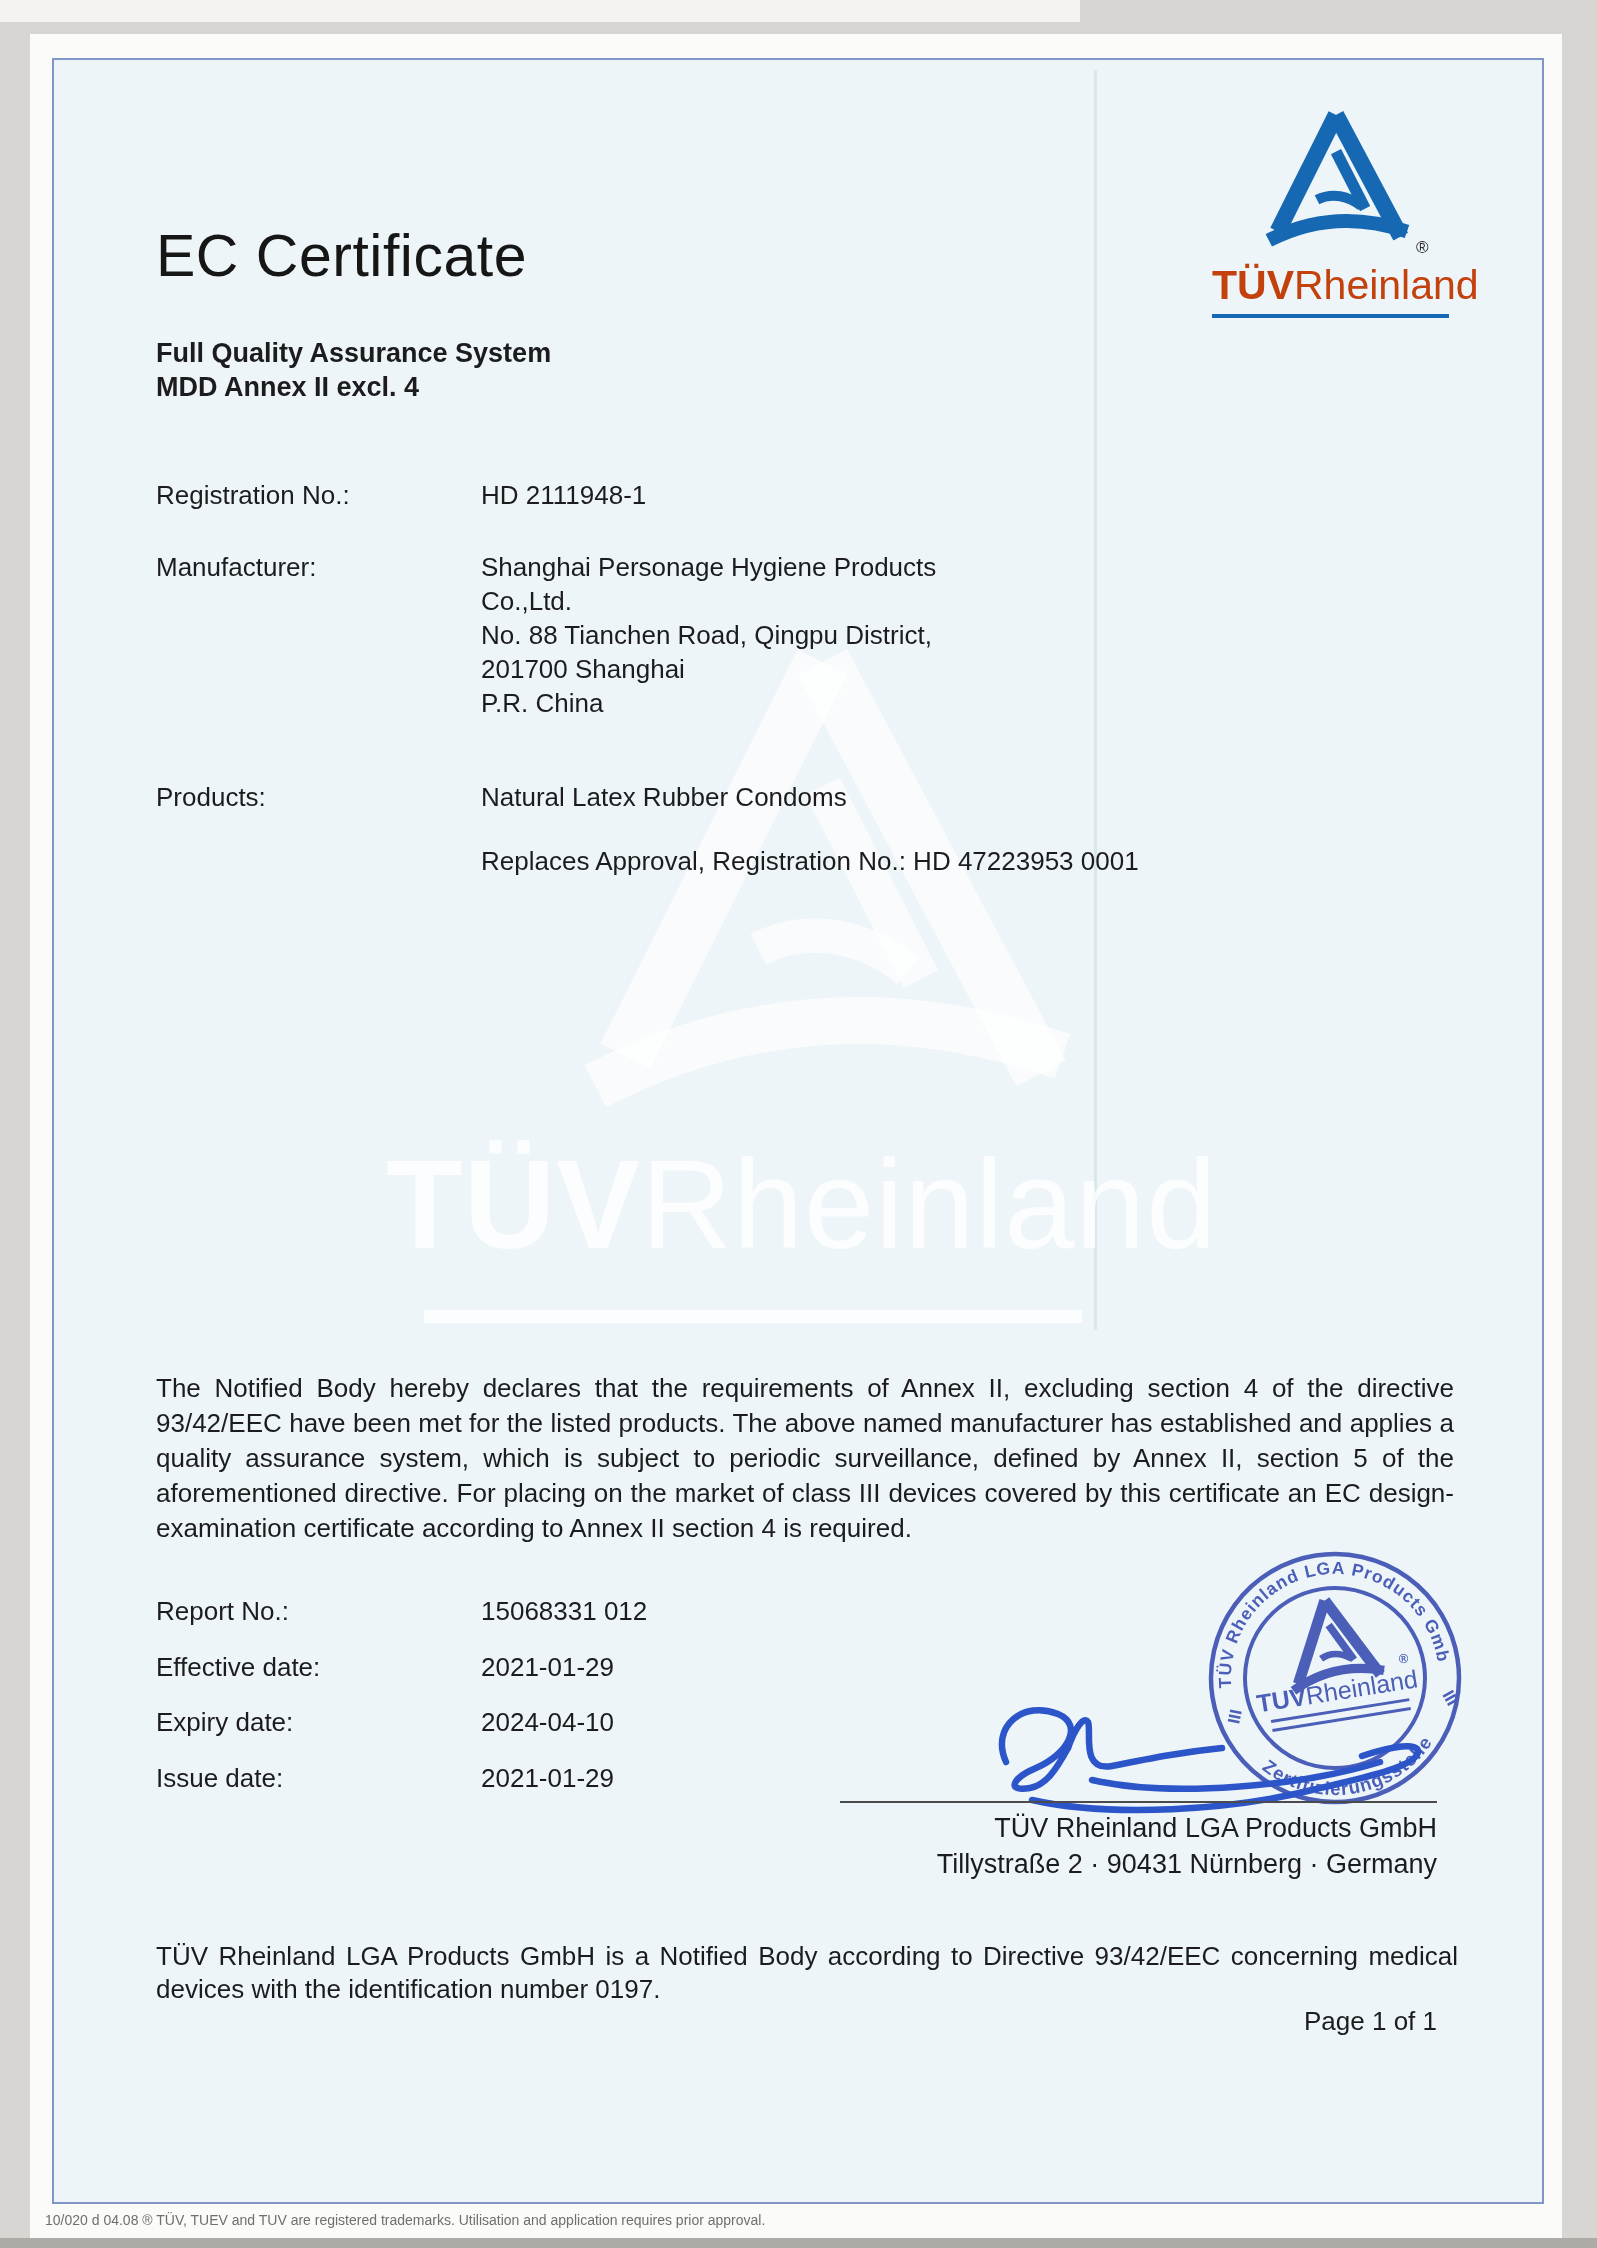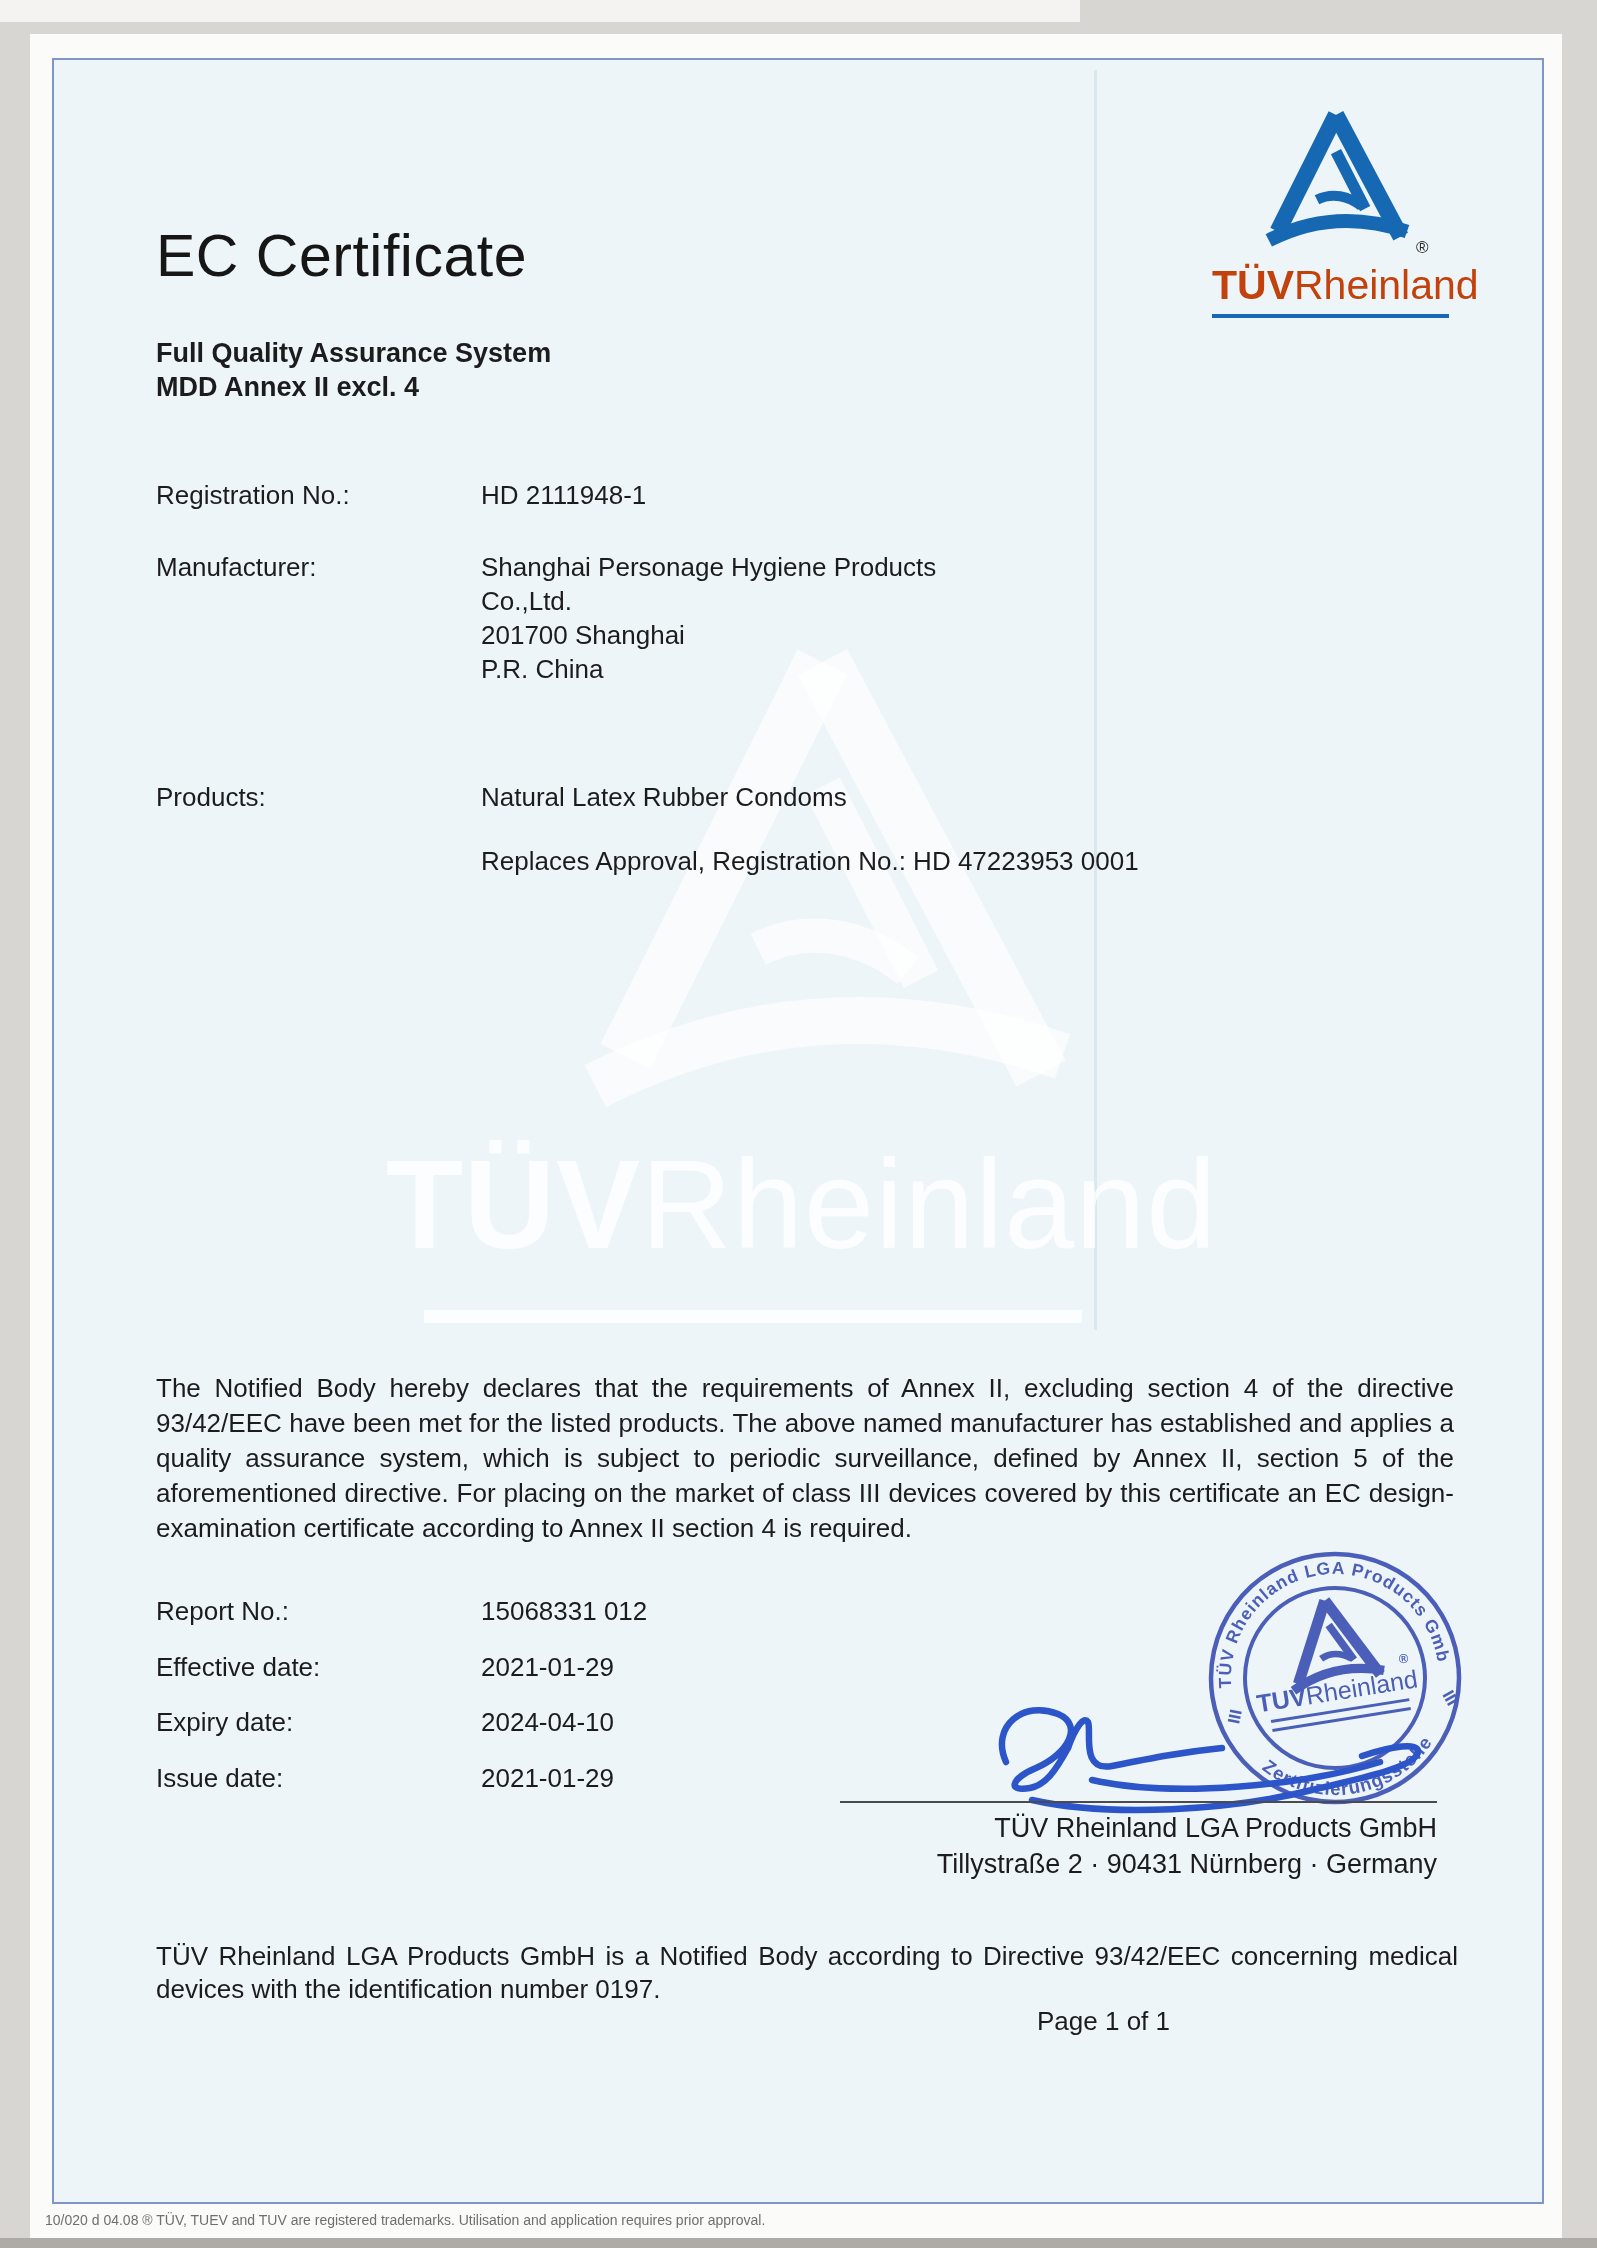--- a/index.html
+++ b/index.html
@@ -46,21 +46,21 @@
   .y-rep2{top:1705px;}
   .y-rep3{top:1761px;}
   
   .stamp{left:1205px;top:1548px;width:260px;height:260px;transform:rotate(-9deg);z-index:4;opacity:0.93;}
   .stamp text,.stamp textPath{font-family:"Liberation Sans","DejaVu Sans",sans-serif;font-weight:bold;fill:#3f54b4;}
   .signature{left:972px;top:1688px;width:470px;height:130px;color:#2b55c8;z-index:5;}
   .sig-line{left:840px;top:1801px;width:597px;height:0;border-top:2px solid #4b4b4b;z-index:5;}
   .sig-block{left:737px;top:1810px;width:700px;text-align:right;font-size:27px;line-height:36px;z-index:5;}
   
   .notified{left:156px;top:1940px;width:1302px;text-align:justify;font-size:26px;line-height:33px;z-index:3;}
-  .page-num{left:1037px;top:2006px;width:400px;text-align:left;font-size:26px;z-index:3;}
+  .page-num{left:1037px;top:2006px;width:400px;text-align:right;font-size:26px;z-index:3;}
   .footer{left:45px;top:2212px;font-size:14px;color:#6f6f6d;z-index:3;white-space:nowrap;}
   .footer span{margin-right:0;}
   .f-code{margin-right:16px;}
   .f-ver{margin-right:28px;}
   .f-reg{margin-right:36px;}
 </style>
 </head>
 <body>
 
 <svg width="0" height="0" style="position:absolute" aria-hidden="true">
@@ -99,20 +99,21 @@
 <div class="abs logo-reg">®</div>
 <div class="abs logo-underline"></div>
 
 <div class="abs lbl y-reg">Registration No.:</div>
 <div class="abs val y-reg">HD 2111948-1</div>
 
 <div class="abs lbl y-manu">Manufacturer:</div>
 <div class="abs manu-lines">
   <div>Shanghai Personage Hygiene Products</div>
   <div>Co.,Ltd.</div>
+  <div>No. 88 Tianchen Road, Qingpu District,</div>
   <div>201700 Shanghai</div>
   <div>P.R. China</div>
 </div>
 
 <div class="abs lbl y-prod">Products:</div>
 <div class="abs val y-prod">Natural Latex Rubber Condoms</div>
 <div class="abs val y-repl">Replaces Approval, Registration No.: HD 47223953 0001</div>
 
 <div class="abs declaration">The Notified Body hereby declares that the requirements of Annex II, excluding section 4 of the directive 93/42/EEC have been met for the listed products. The above named manufacturer has established and applies a quality assurance system, which is subject to periodic surveillance, defined by Annex II, section 5 of the aforementioned directive. For placing on the market of class III devices covered by this certificate an EC design-examination certificate according to Annex II section 4 is required.</div>
 

